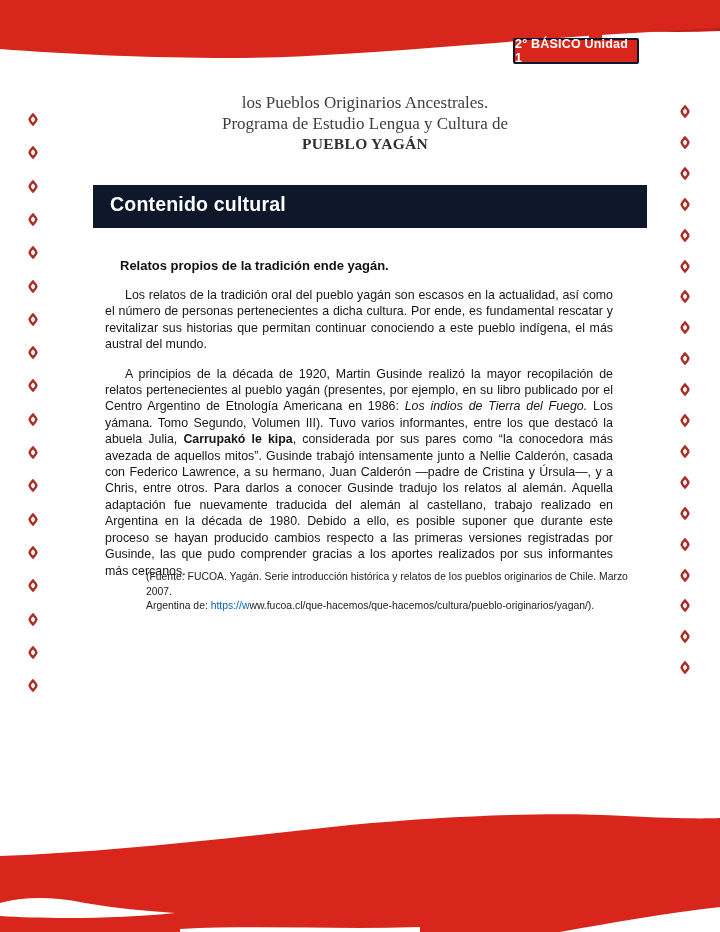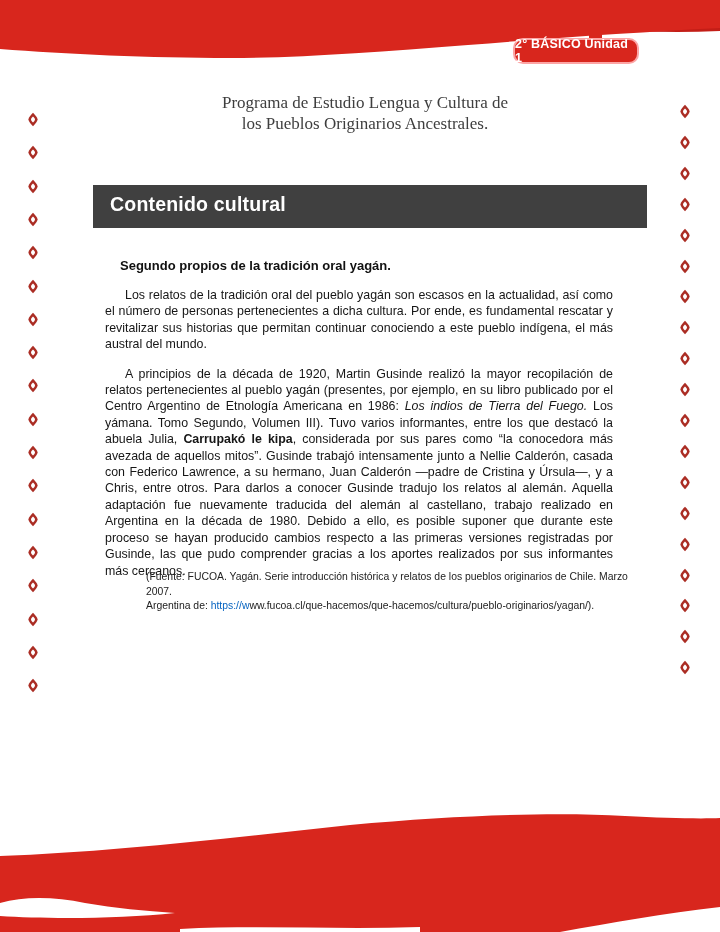--- a/index.html
+++ b/index.html
@@ -6,34 +6,34 @@
   .page{
     position:relative;width:720px;height:932px;margin:0 auto;
     background:#ffffff;overflow:hidden;
     font-family:"Liberation Sans",sans-serif;color:#1b1b1b;
   }
   
   .top-wave{position:absolute;top:0;left:0;width:720px;height:80px;display:block;}
   .badge-connector{position:absolute;left:589px;top:24px;width:13px;height:18px;background:#d8261d;}
   .grade-badge{
     position:absolute;left:513px;top:38px;width:122px;height:22px;
-    background:#d8261d;border:2px solid #fca5a5;border-radius:10px;
+    background:#d8261d;border:2px solid #0f172a;border-radius:2px;
     color:#ffffff;font-size:12.5px;font-weight:bold;
     display:flex;align-items:center;justify-content:center;letter-spacing:.2px;
   }
   
   .title-block{
     position:absolute;left:105px;top:92px;width:520px;text-align:center;
     font-family:"Liberation Serif",serif;color:#3e3e3e;
   }
   .title-line{font-size:17px;line-height:21px;}
   .title-strong{font-size:15.5px;line-height:20px;font-weight:bold;color:#303030;letter-spacing:.3px;}
   
   .section-bar{
-    position:absolute;left:93px;top:185px;width:554px;height:43px;background:#404040;
+    position:absolute;left:93px;top:185px;width:554px;height:43px;background:#0f172a;
     display:flex;align-items:center;
   }
   .section-bar span{
     color:#ffffff;font-size:19.5px;font-weight:bold;padding-left:17px;letter-spacing:.2px;
     position:relative;top:-2px;
   }
   
   .content{position:absolute;left:105px;top:258px;width:520px;}
   .content-heading{
     font-size:13px;font-weight:bold;margin:0 0 14px 15px;color:#111;
@@ -59,30 +59,31 @@
 <div class="page">
 
   <svg class="top-wave" viewBox="0 0 720 80" aria-hidden="true">
     <path d="M450,0 L720,0 L720,31 C615,36 520,22 450,0 Z" fill="#c31e17"></path>
     <path d="M0,0 L720,0 L720,28 C640,32 555,38 468,45 C378,52 300,58 230,58 C150,58 65,54 0,49 Z" fill="#d8261d"></path>
   </svg>
   <div class="badge-connector"></div>
   <div class="grade-badge">2° BÁSICO Unidad 1</div>
 
   <div class="title-block">
+    <div class="title-line">los Pueblos Originarios Ancestrales.</div>
     <div class="title-line">Programa de Estudio Lengua y Cultura de</div>
-    <div class="title-line">los Pueblos Originarios Ancestrales.</div>
+    <div class="title-strong">PUEBLO YAGÁN</div>
   </div>
 
   <div class="section-bar">
     <span>Contenido cultural</span>
   </div>
 
   <div class="content">
-    <h3 class="content-heading">Segundo propios de la tradición oral yagán.</h3>
+    <h3 class="content-heading">Relatos propios de la tradición ende yagán.</h3>
     <div id="paragraphs">
         <p class="body-para"><span>Los relatos de la tradición oral del pueblo yagán son escasos en la actualidad, así como el número de personas pertenecientes a dicha cultura. Por ende, es fundamental rescatar y revitalizar sus historias que permitan continuar conociendo a este pueblo indígena, el más austral del mundo.</span></p>
         <p class="body-para"><span>A principios de la década de 1920, Martin Gusinde realizó la mayor recopilación de relatos pertenecientes al pueblo yagán (presentes, por ejemplo, en su libro publicado por el Centro Argentino de Etnología Americana en 1986: </span><span style="font-style: italic;">Los indios de Tierra del Fuego.</span><span> Los yámana. Tomo Segundo, Volumen III). Tuvo varios informantes, entre los que destacó la abuela Julia, </span><span style="font-weight: bold;">Carrupakó le kipa</span><span>, considerada por sus pares como “la conocedora más avezada de aquellos mitos”. Gusinde trabajó intensamente junto a Nellie Calderón, casada con Federico Lawrence, a su hermano, Juan Calderón —padre de Cristina y Úrsula—, y a Chris, entre otros. Para darlos a conocer Gusinde tradujo los relatos al alemán. Aquella adaptación fue nuevamente traducida del alemán al castellano, trabajo realizado en Argentina en la década de 1980. Debido a ello, es posible suponer que durante este proceso se hayan producido cambios respecto a las primeras versiones registradas por Gusinde, las que pudo comprender gracias a los aportes realizados por sus informantes más cercanos.</span></p>
       </div>
   </div>
 
   <div class="citation">
     <div>(Fuente: FUCOA. Yagán. Serie introducción histórica y relatos de los pueblos originarios de Chile. Marzo 2007.</div>
     <div><span>Argentina de: </span><a>https://w</a><span>ww.fucoa.cl/que-hacemos/que-hacemos/cultura/pueblo-originarios/yagan/).</span></div>
   </div>

